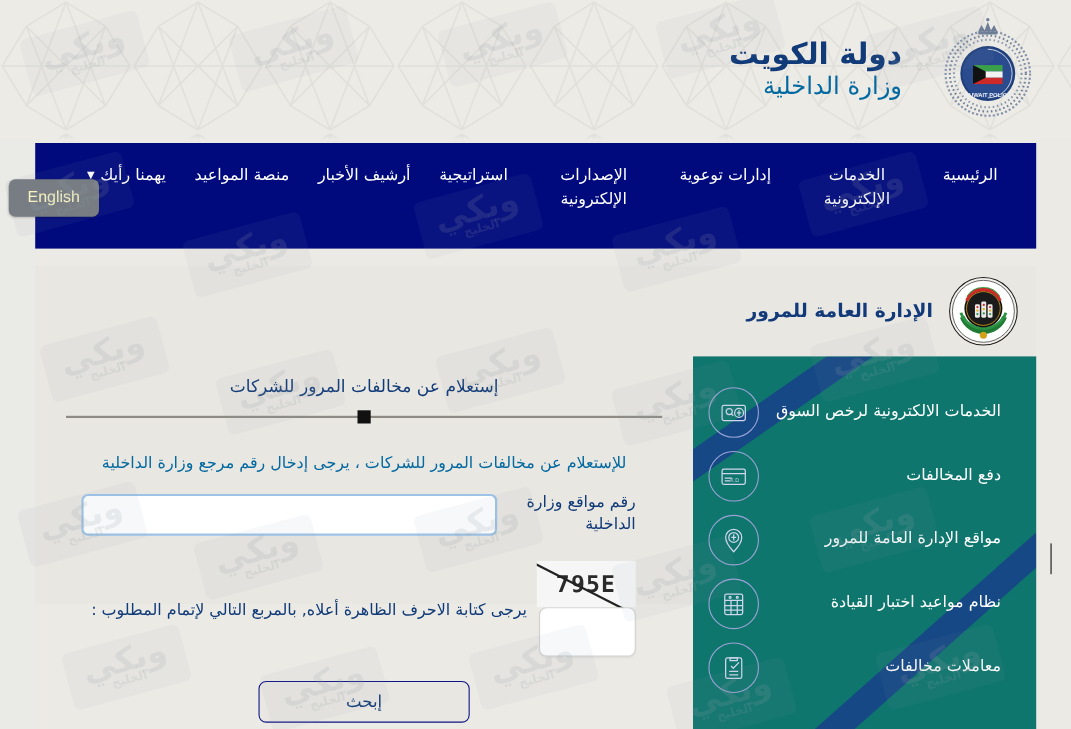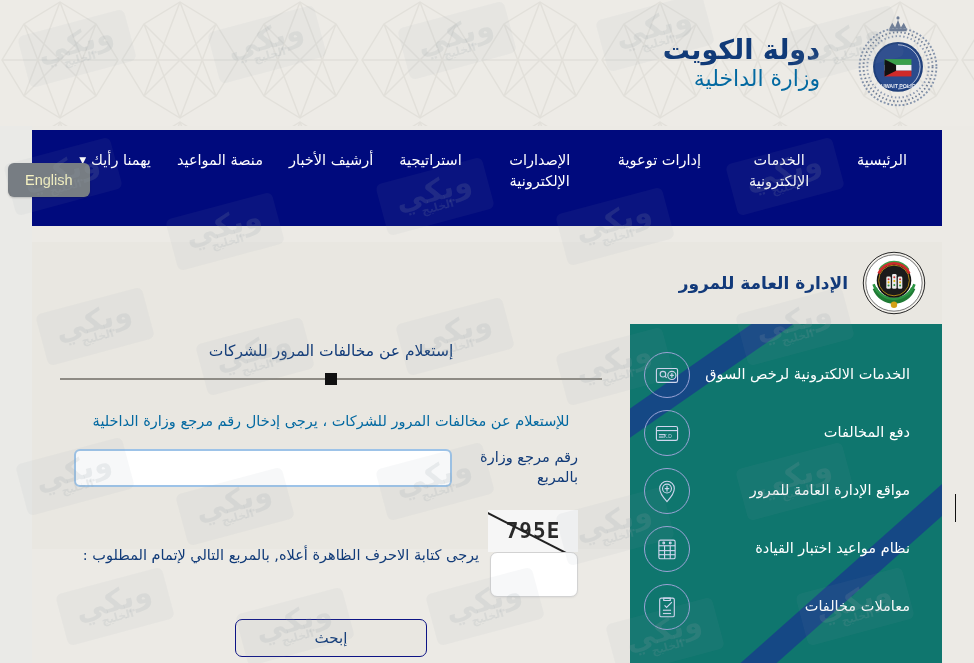--- a/index.html
+++ b/index.html
@@ -519,21 +519,21 @@
       <div class="form-title">إستعلام عن مخالفات المرور للشركات</div>
 
       <div class="divider-wrap">
         <div class="divider-line"></div>
         <div class="divider-marker"></div>
       </div>
 
       <div class="form-desc">للإستعلام عن مخالفات المرور للشركات ، يرجى إدخال رقم مرجع وزارة الداخلية</div>
 
       <div class="field-row">
-        <div class="field-label">رقم مرجع وزارة بالمربع</div>
+        <div class="field-label">رقم مواقع وزارة الداخلية</div>
         <input class="field-input" type="text" placeholder="" style="">
       </div>
 
       <div class="captcha-row">
         <div class="captcha-block">
           <div class="captcha-img">
             <div class="captcha-chars">795E</div>
             <div class="captcha-slash"></div>
           </div>
           <input class="captcha-input" type="text" placeholder="" style="">

